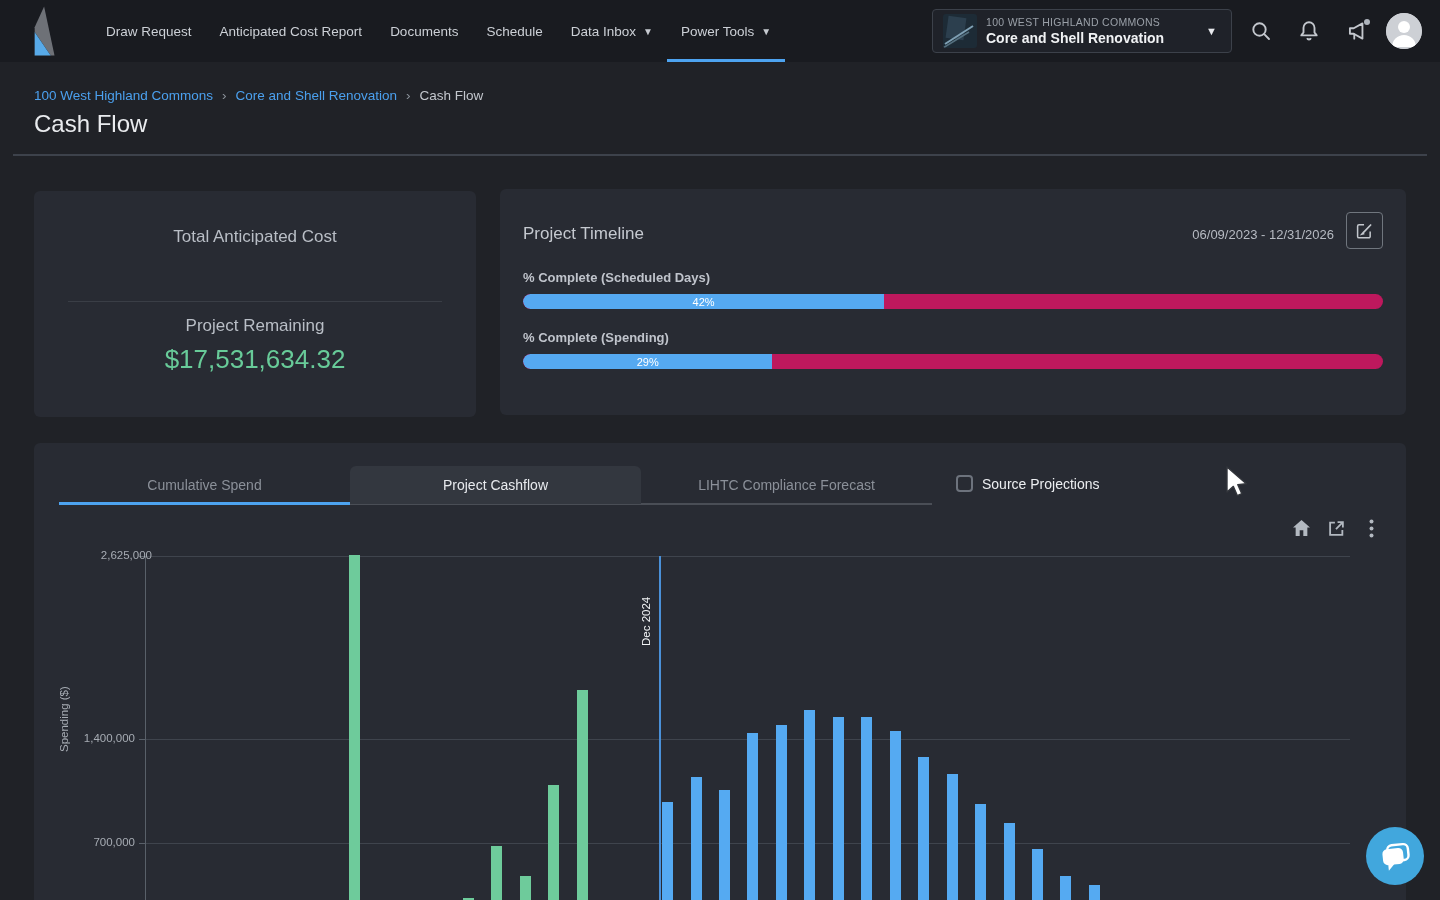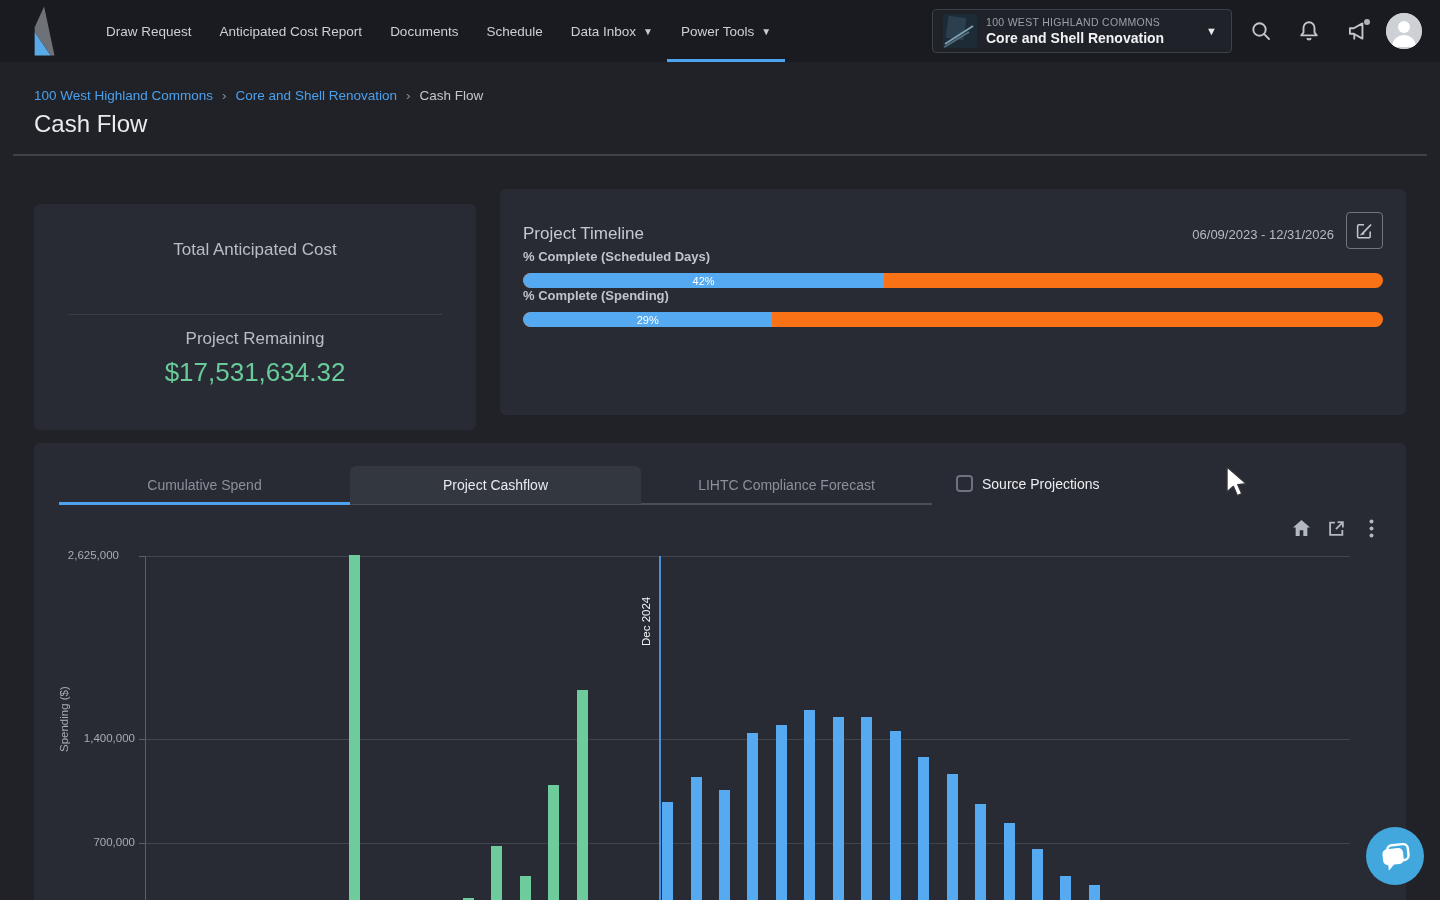--- a/index.html
+++ b/index.html
@@ -35,35 +35,35 @@
   .breadcrumb { position:absolute; left:34px; top:88px; display:flex; gap:9px; align-items:center;
                 font-size:13.5px; }
   .bc-link { color:#4ba0ee; cursor:pointer; }
   .bc-sep { color:#8d939b; }
   .bc-current { color:#c3c7cd; }
   .page-title { position:absolute; left:34px; top:110px; font-size:24px; font-weight:500; color:#e9ebee; }
   .title-divider { position:absolute; left:13px; top:154px; width:1414px; height:2px; background:#3d424b; }
 
   
   .card { position:absolute; background:#282b33; border-radius:6px; }
-  .summary-card { left:34px; top:204px; width:442px; height:226px; text-align:center; }
+  .summary-card { left:34px; top:191px; width:442px; height:226px; text-align:center; }
   .sum-label { position:absolute; width:100%; font-size:17px; color:#b9bec6; }
   .sum-value { position:absolute; width:100%; font-size:26px; color:#68cb99; }
   .sum-divider { position:absolute; left:34px; right:34px; top:110px; height:1px; background:#3a3e46; }
 
   .timeline-card { left:500px; top:189px; width:906px; height:226px; padding:30px 23px 0 23px; }
   .tl-head { display:flex; align-items:center; }
   .tl-title { font-size:17px; color:#c5c9d0; }
   .tl-right { margin-left:auto; display:flex; align-items:center; gap:12px; }
   .tl-dates { font-size:13px; color:#b6bac2; }
   .edit-btn { width:37px; height:37px; border:1px solid #70767e; border-radius:4px;
               display:flex; align-items:center; justify-content:center; cursor:pointer; margin-top:-7px; }
-  .prog-block { }
+  .prog-block { margin-top:21px; }
   .prog-label { font-size:13px; font-weight:bold; color:#c0c4cc; margin-bottom:9px; }
-  .prog-track { width:860px; height:15px; border-radius:8px; background:#f97316; overflow:hidden; }
+  .prog-track { width:860px; height:15px; border-radius:8px; background:#be185d; overflow:hidden; }
   .prog-fill { height:100%; border-radius:8px 0 0 8px; display:flex; align-items:center;
                justify-content:center; }
   .prog-pct { font-size:11px; color:#fff; }
 
   
   .chart-card { left:34px; top:443px; width:1372px; height:567px; }
   .chart-tabs { position:absolute; left:25px; top:23px; display:flex; }
   .tab { width:291px; height:38px; display:flex; align-items:center; justify-content:center;
          font-size:14px; color:#8b9099; cursor:pointer; border-radius:6px 6px 0 0; }
   .tab.active { background:#33373f; color:#e8eaee; }
@@ -261,21 +261,21 @@
 
   <div class="chart-layer">
       <div class="gridline" style="left: 146px; top: 843px; width: 1204px;"></div>
       <div class="tickmark" style="left: 139px; top: 843px;"></div>
       <div class="ytick-label" style="left: 31px; top: 836px;">700,000</div>
       <div class="gridline" style="left: 146px; top: 739px; width: 1204px;"></div>
       <div class="tickmark" style="left: 139px; top: 739px;"></div>
       <div class="ytick-label" style="left: 31px; top: 732px;">1,400,000</div>
       <div class="gridline" style="left: 146px; top: 556px; width: 1204px;"></div>
       <div class="tickmark" style="left: 139px; top: 556px;"></div>
-      <div class="ytick-label" style="left: 15px; top: 549px;">2,625,000</div>
+      <div class="ytick-label" style="left: 48px; top: 549px;">2,625,000</div>
       <div class="axis-line" style="left: 145px; top: 556px; height: 454px;"></div>
       <div class="rot-label" style="left: 58px; top: 752px;">Spending ($)</div>
       <div class="plotline" style="left: 659px; top: 556px; height: 454px; background: rgb(74, 144, 216);"></div>
       <div class="plotline-label" style="left: 640px; top: 646px;">Dec 2024</div>
       <div class="bar" style="left: 349px; top: 555px; height: 393px; background: rgb(110, 203, 155);"></div>
       <div class="bar" style="left: 463px; top: 898px; height: 50px; background: rgb(110, 203, 155);"></div>
       <div class="bar" style="left: 491px; top: 846px; height: 102px; background: rgb(110, 203, 155);"></div>
       <div class="bar" style="left: 520px; top: 876px; height: 72px; background: rgb(110, 203, 155);"></div>
       <div class="bar" style="left: 548px; top: 785px; height: 163px; background: rgb(110, 203, 155);"></div>
       <div class="bar" style="left: 577px; top: 690px; height: 258px; background: rgb(110, 203, 155);"></div>

